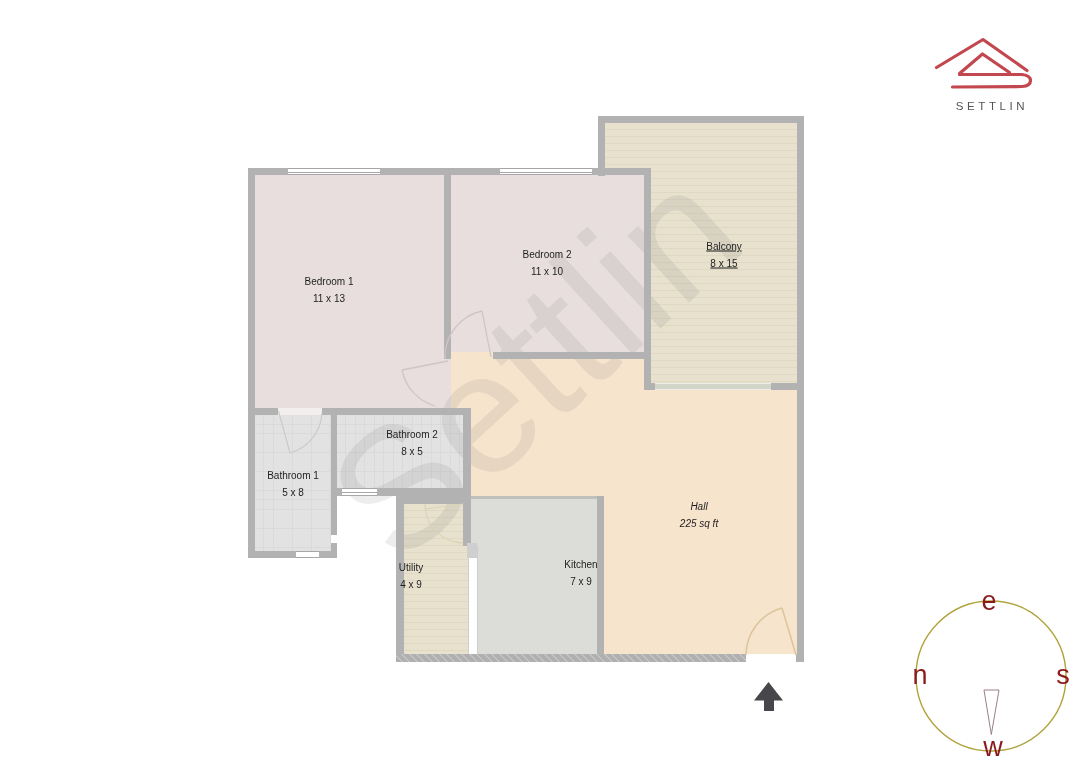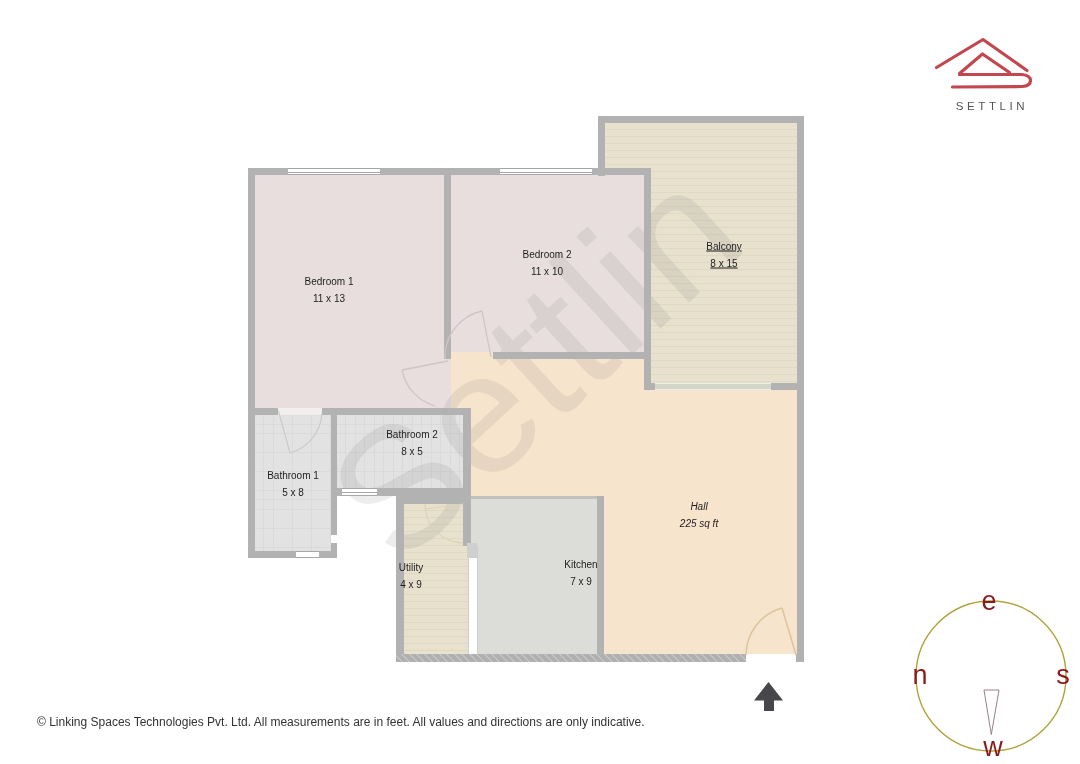--- a/index.html
+++ b/index.html
@@ -178,15 +178,14 @@
 
     <g stroke="#C2474E" stroke-width="3.2" stroke-linecap="round" stroke-linejoin="round">
       <path d="M936.5,67.5 L983,39.5 L1027,70.5"></path>
       <path d="M959.5,73.5 L982.5,54 L1009.5,72.5"></path>
       <path d="M959.5,74.5 L1022,74.5 Q1030.5,75.5 1030.5,80.5 Q1030.5,86 1022,86.5 L952.5,87"></path>
     </g>
 
     <text x="992" y="110" fill="#555555" font-family="Liberation Sans, sans-serif" font-size="11.5px" letter-spacing="3.6" text-anchor="middle">SETTLIN</text>
   </svg>
 
-  <div class="abs" style="left:37px;top:714.5px;font-size:12px;color:#333;">© Linking Spaces Technologies Pvt. Ltd. All measurements are in feet. All values and directions are only indicative.</div>
 
 </div>
 
 </body></html>

